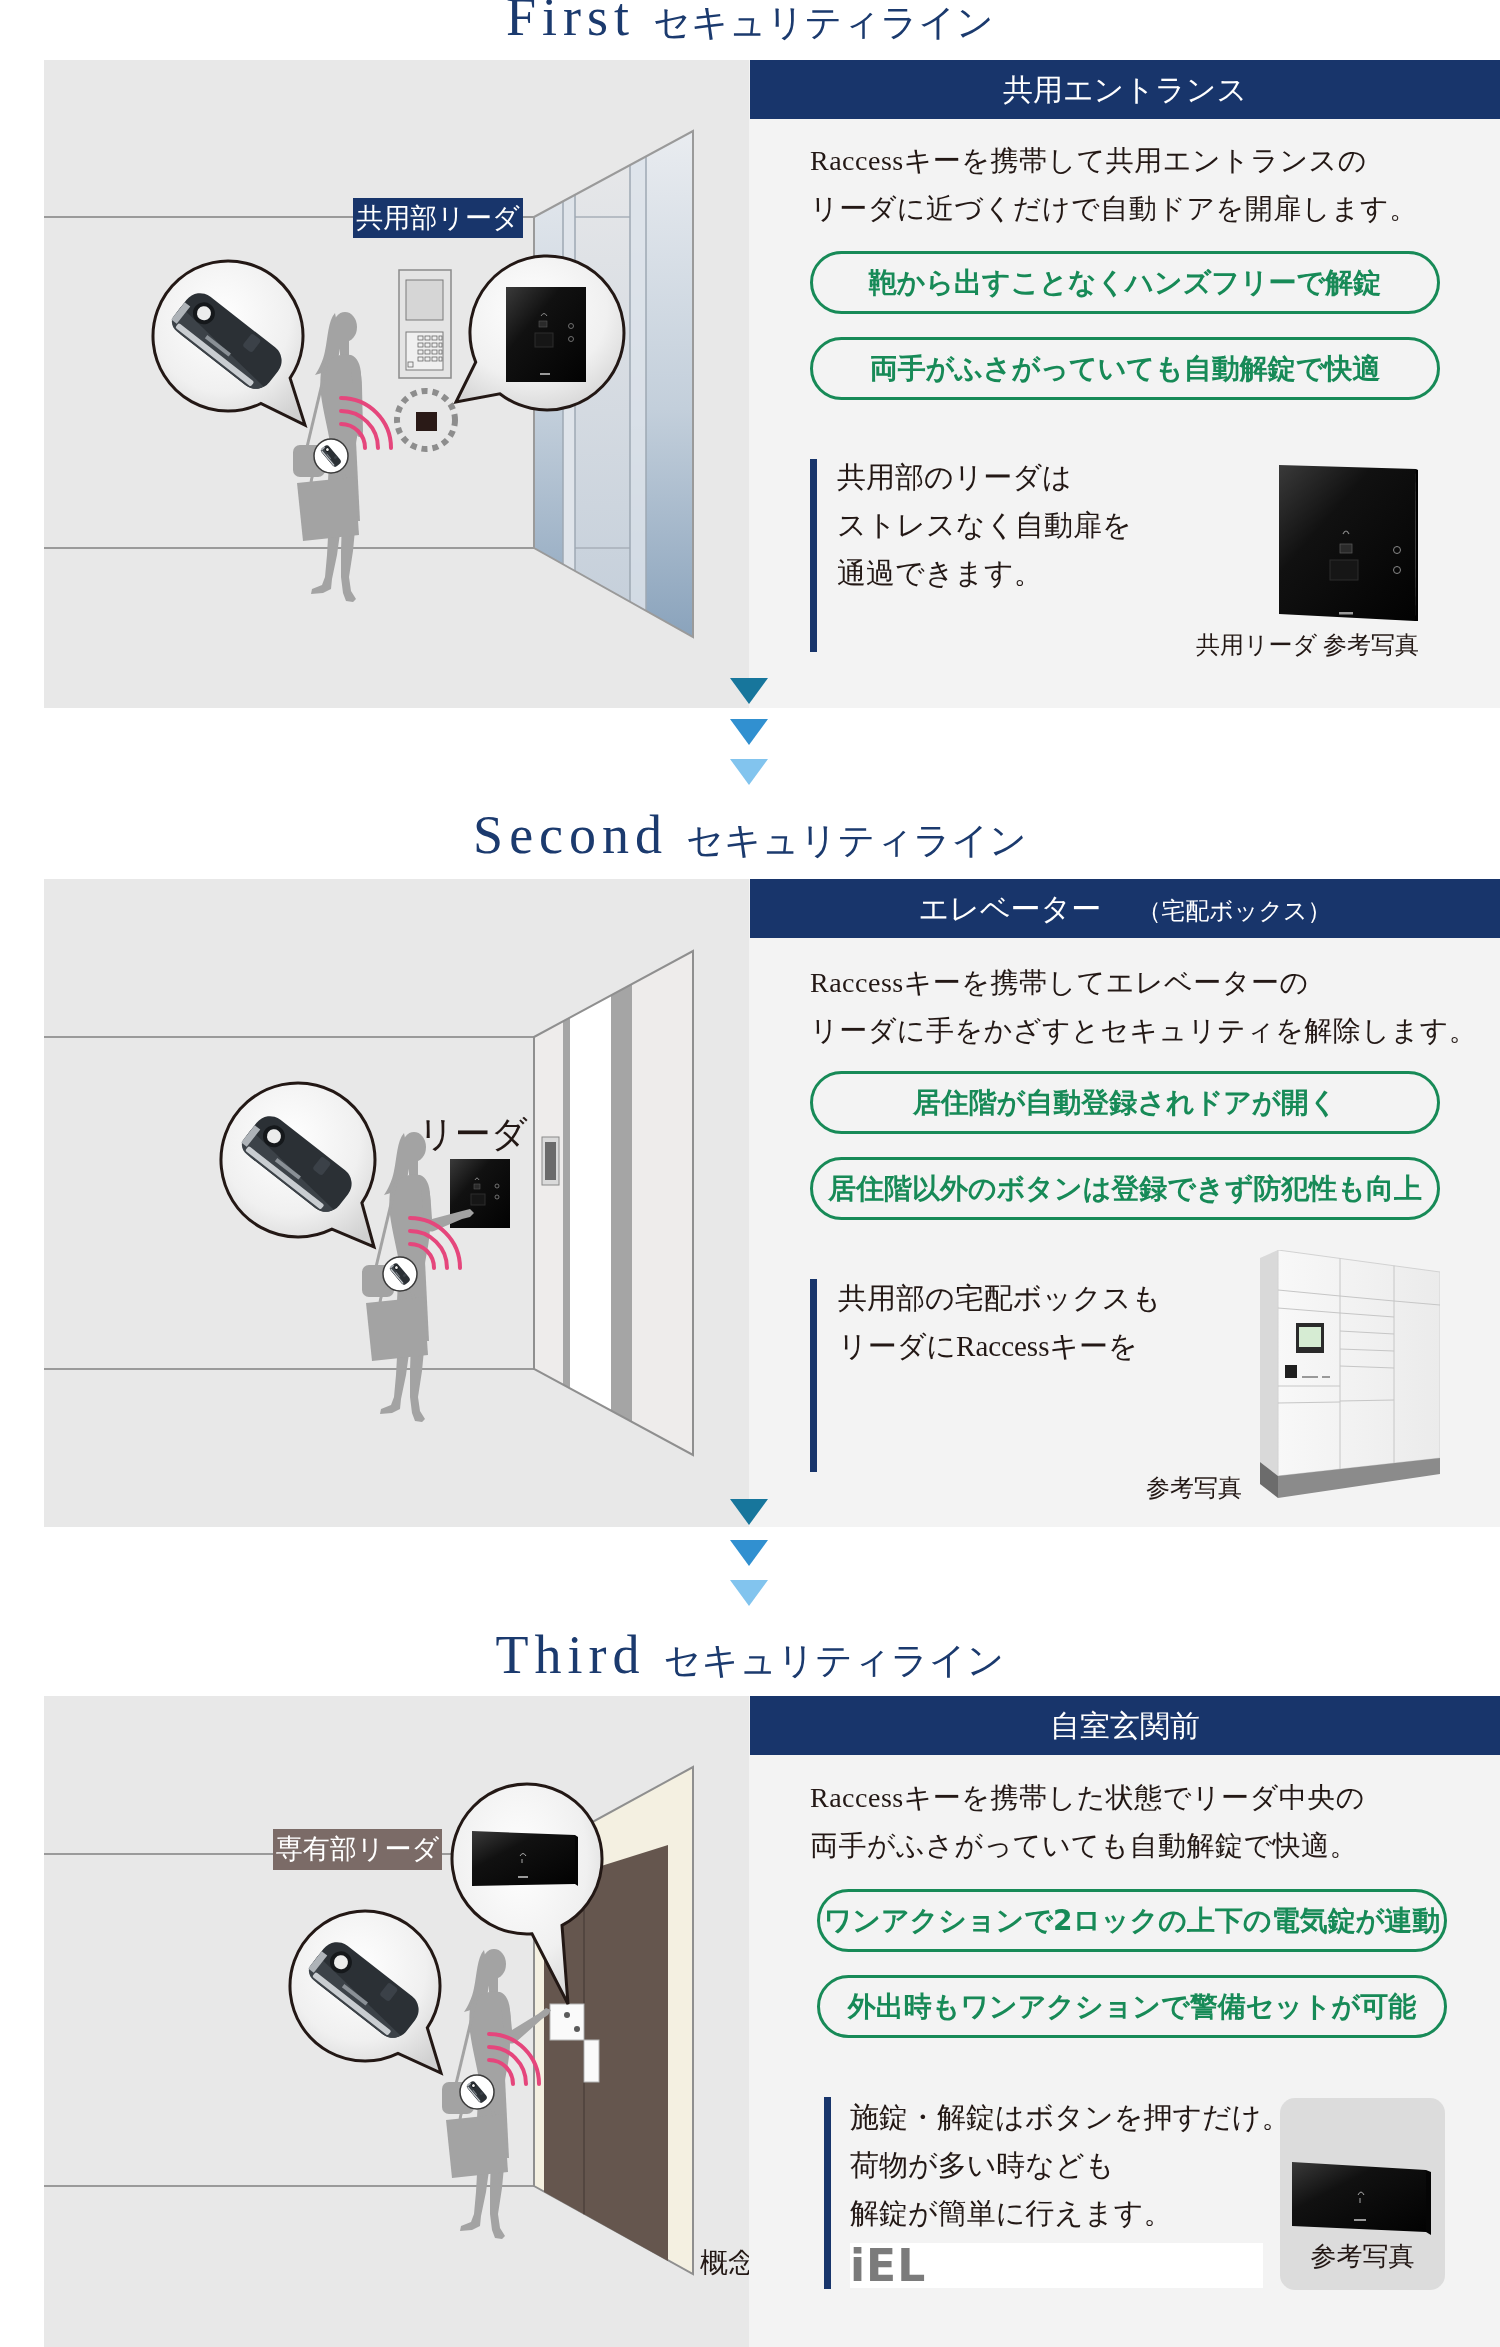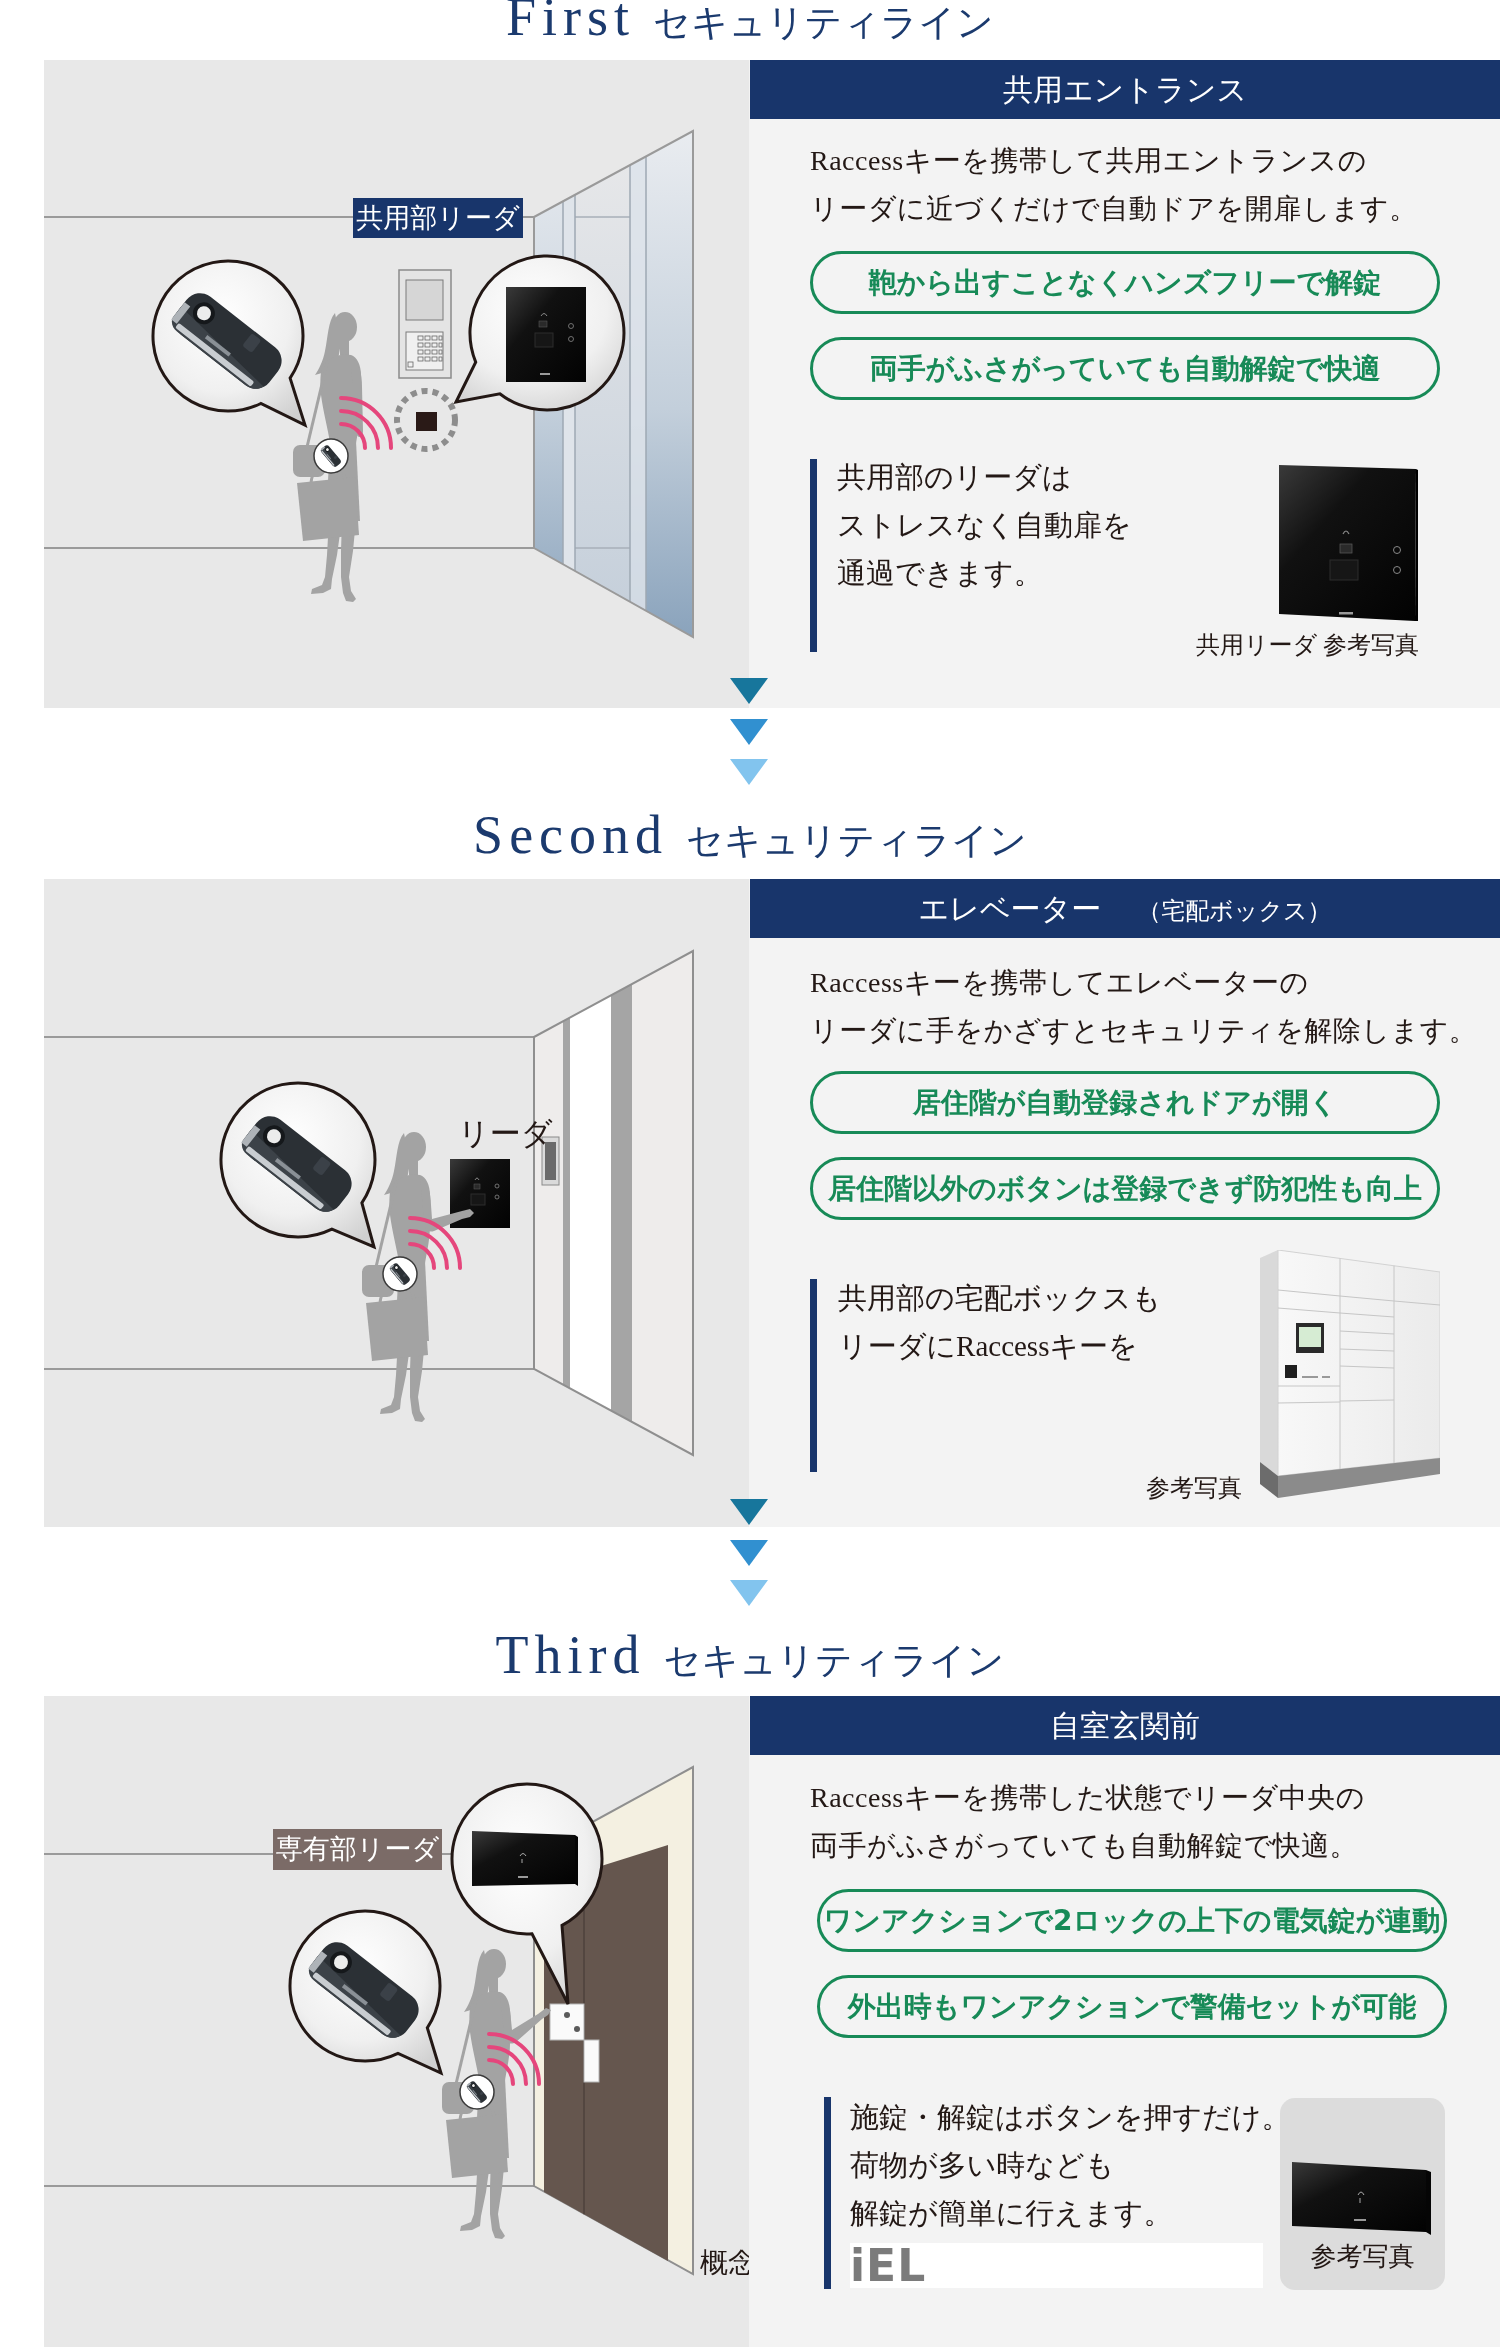--- a/index.html
+++ b/index.html
@@ -242,21 +242,21 @@
         </g>
         <g>
           <circle cx="356" cy="395" r="17" fill="#fff" stroke="#3a3a3a" stroke-width="1.5"></circle>
           <use href="#keyfob" transform="translate(356,395) rotate(50) scale(0.2)"></use>
         </g>
         <g>
           <path class="bubble" d="M317.9,323.9 A77,77 0 1 0 287.9,350.1 L330,368 Z"></path>
           <use href="#keyfob" transform="translate(254,285) rotate(38)"></use>
         </g>
       </svg>
-      <div class="caption" style="left:414px;top:238px;font-size:31px;line-height:34px">リーダ</div>
+      <div class="caption" style="left:374px;top:238px;font-size:36px;line-height:34px">リーダ</div>
     </div>
 
     <div class="panel">
       <div class="panel-header"><span>エレベーター</span><span class="sub">（宅配ボックス）</span></div>
       <div class="desc" style="top:80px">
         <div>Raccessキーを携帯してエレベーターの</div>
         <div>リーダに手をかざすとセキュリティを解除します。</div>
       </div>
       <div class="pill" style="top:192px">居住階が自動登録されドアが開く</div>
       <div class="pill" style="top:278px">居住階以外のボタンは登録できず防犯性も向上</div>

